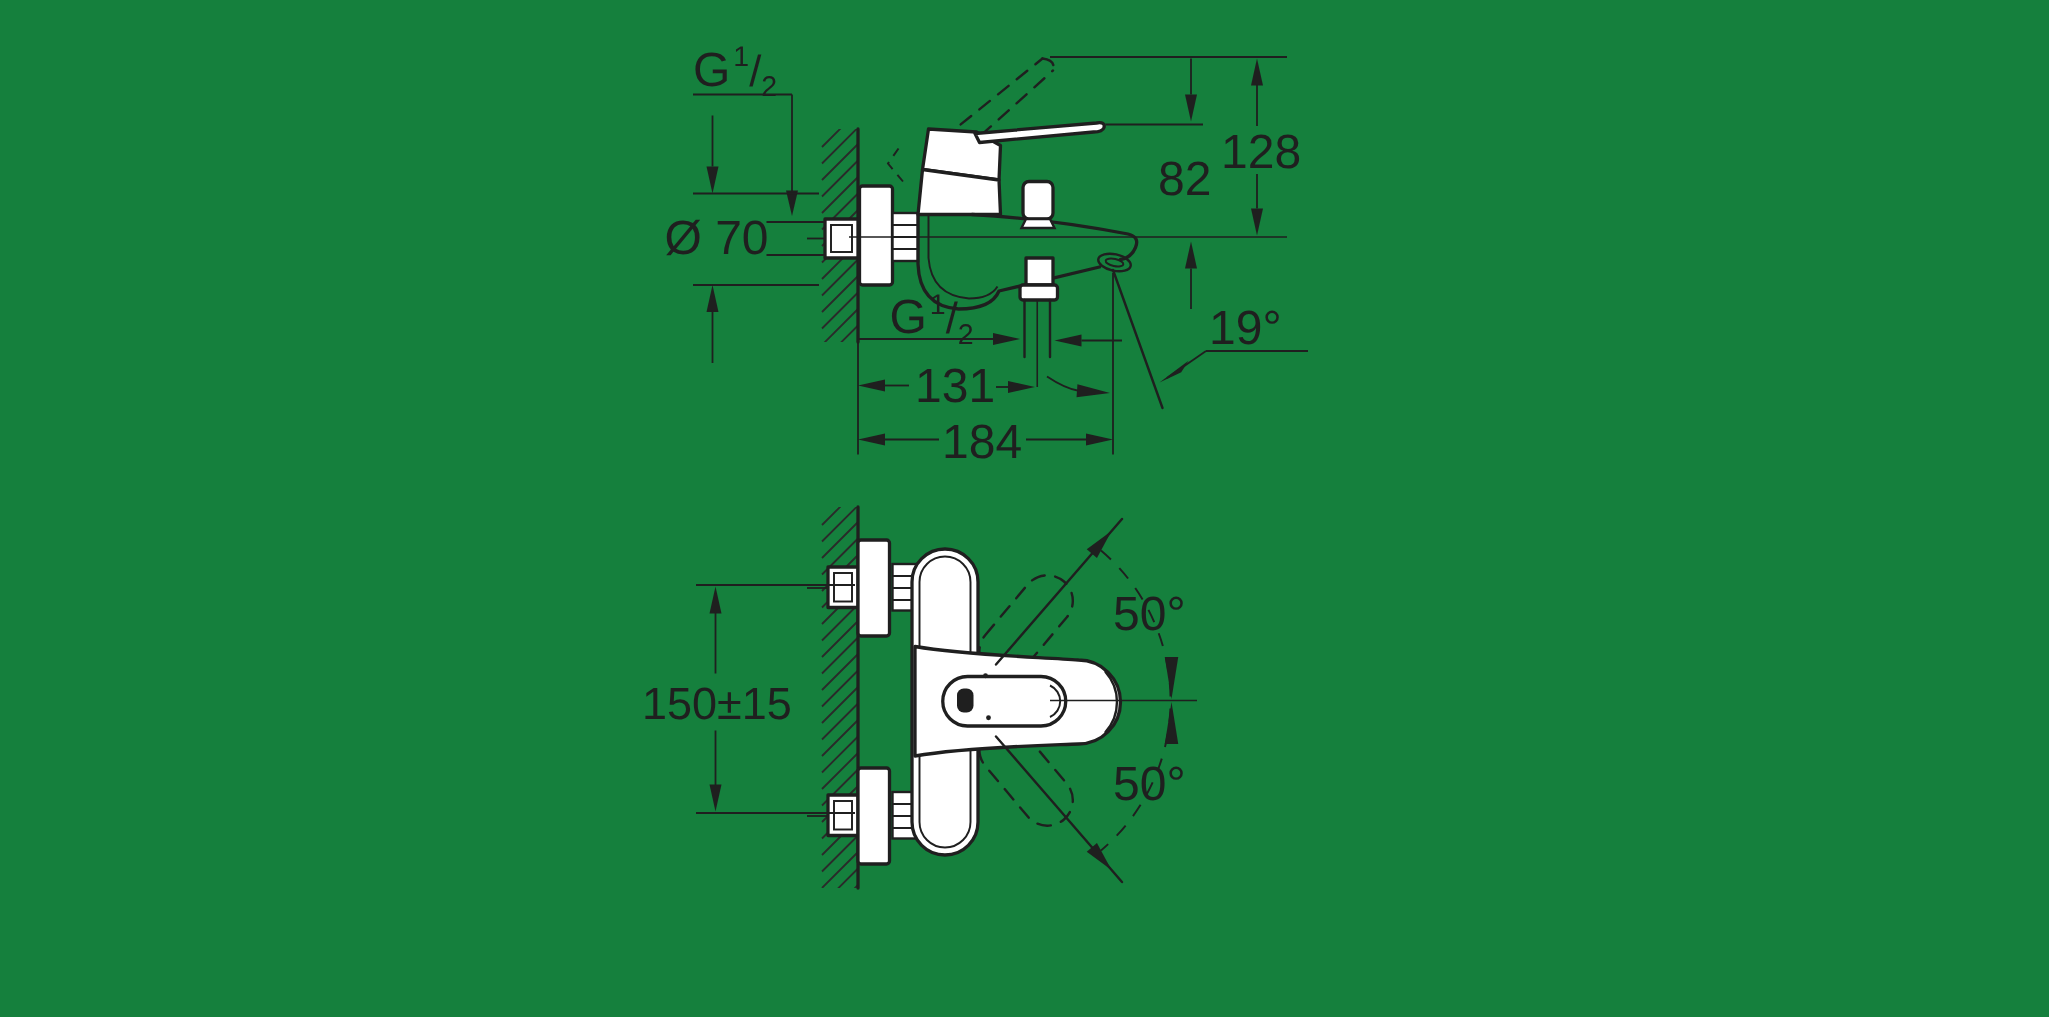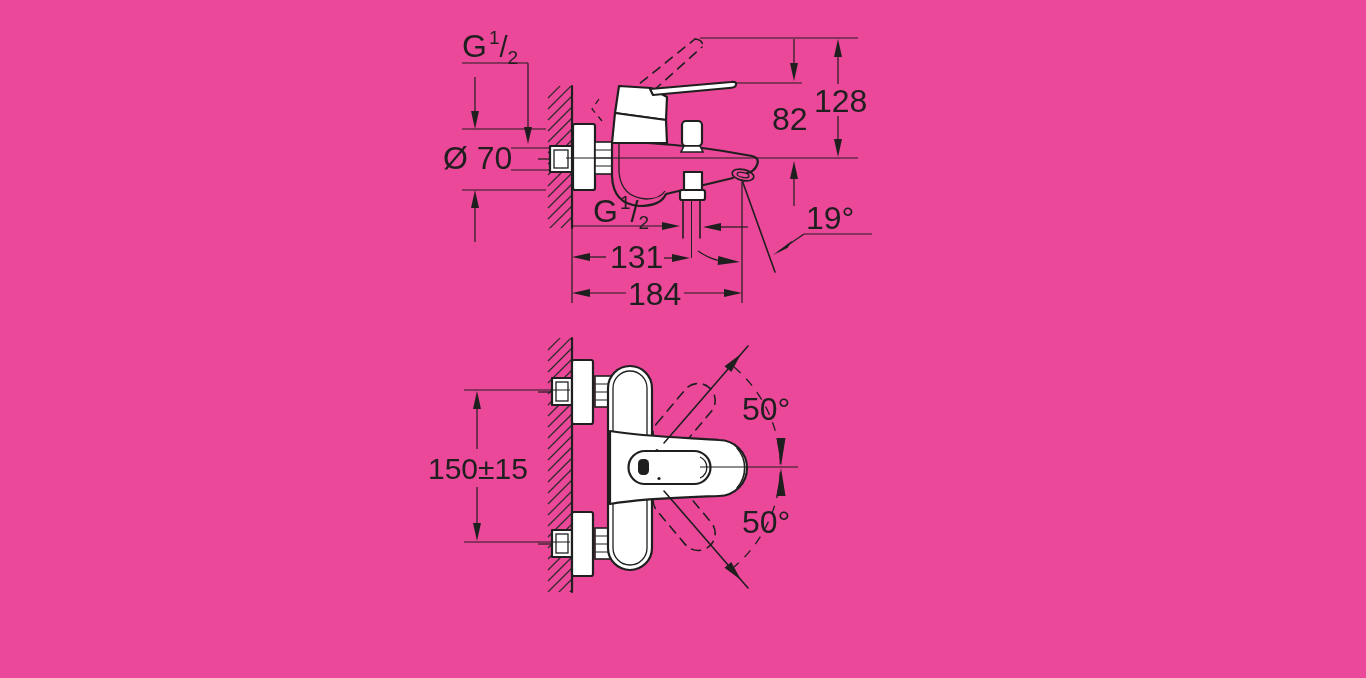--- a/index.html
+++ b/index.html
@@ -1,16 +1,16 @@
 <!DOCTYPE html>
 <html><head>
 <meta charset="utf-8">
 <style>
   html,body{margin:0;padding:0;background:#ffffff;}
-  .stage{width:1366px;height:678px;position:relative;background:#ec4899;overflow:hidden;}
+  .stage{width:1366px;height:678px;position:relative;background:#15803d;overflow:hidden;}
   svg{display:block;}
   text{font-family:"Liberation Sans","DejaVu Sans",sans-serif;fill:#1f1f1f;}
   .ol{stroke:#1f1f1f;stroke-width:2.2;fill:none;stroke-linecap:round;stroke-linejoin:round;}
   .olf{stroke:#1f1f1f;stroke-width:2.2;fill:#ffffff;stroke-linejoin:round;}
   .ml{stroke:#1f1f1f;stroke-width:1.6;fill:none;stroke-linecap:round;}
   .mlf{stroke:#1f1f1f;stroke-width:1.6;fill:#ffffff;}
   .tl{stroke:#1f1f1f;stroke-width:1.2;fill:none;}
   .tlf{stroke:#1f1f1f;stroke-width:1.3;fill:none;}
   .cl{stroke:#1f1f1f;stroke-width:1.05;fill:none;}
   .hatch{stroke:#2a2a2a;stroke-width:1.2;fill:none;}

